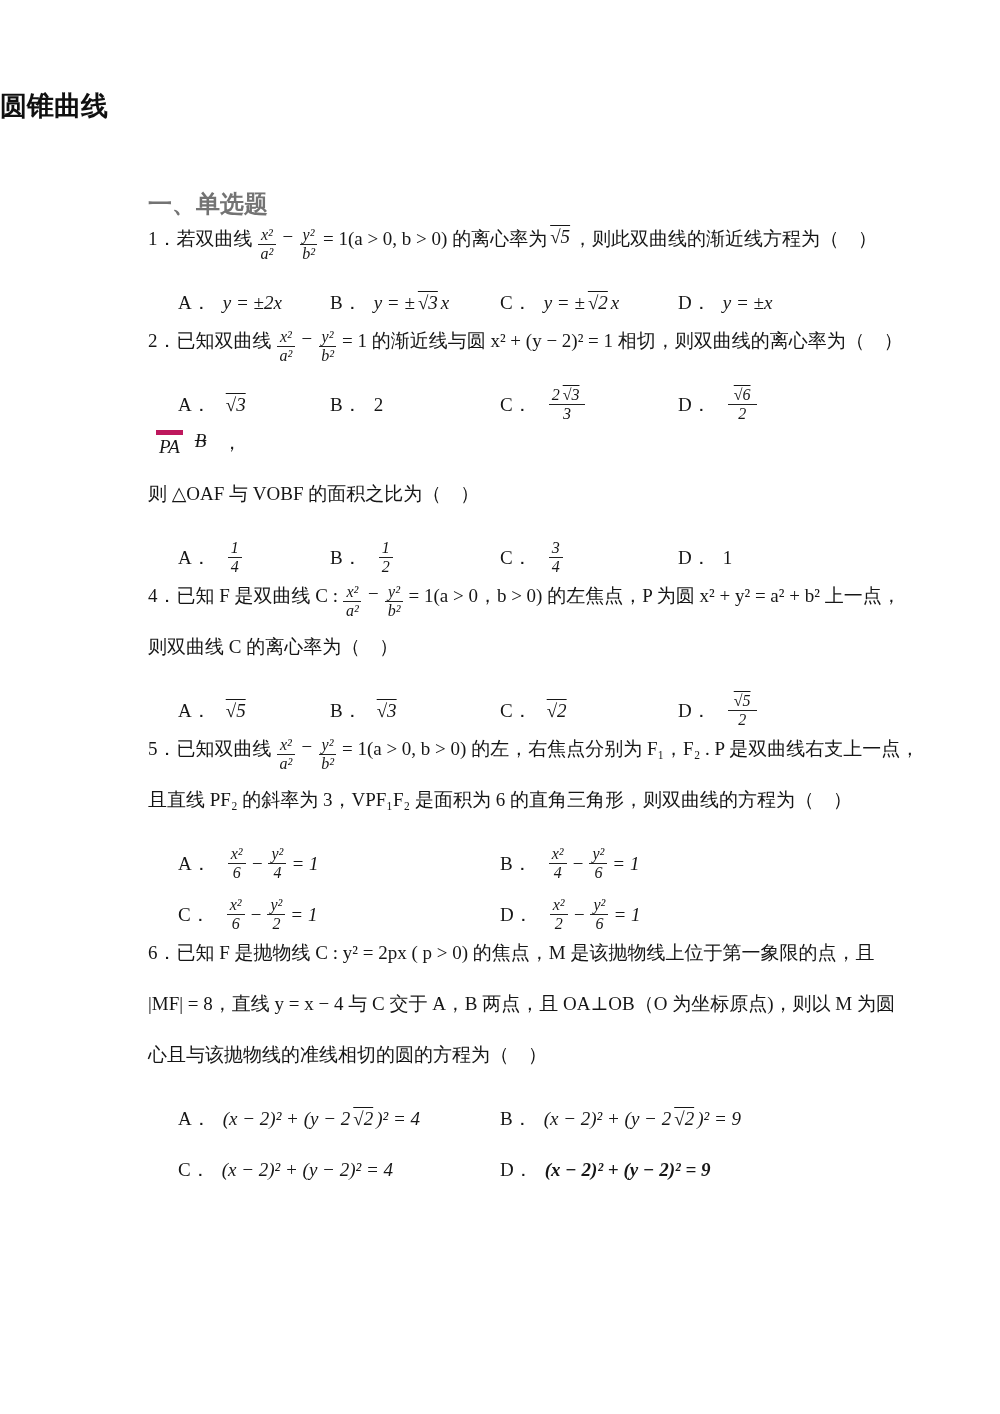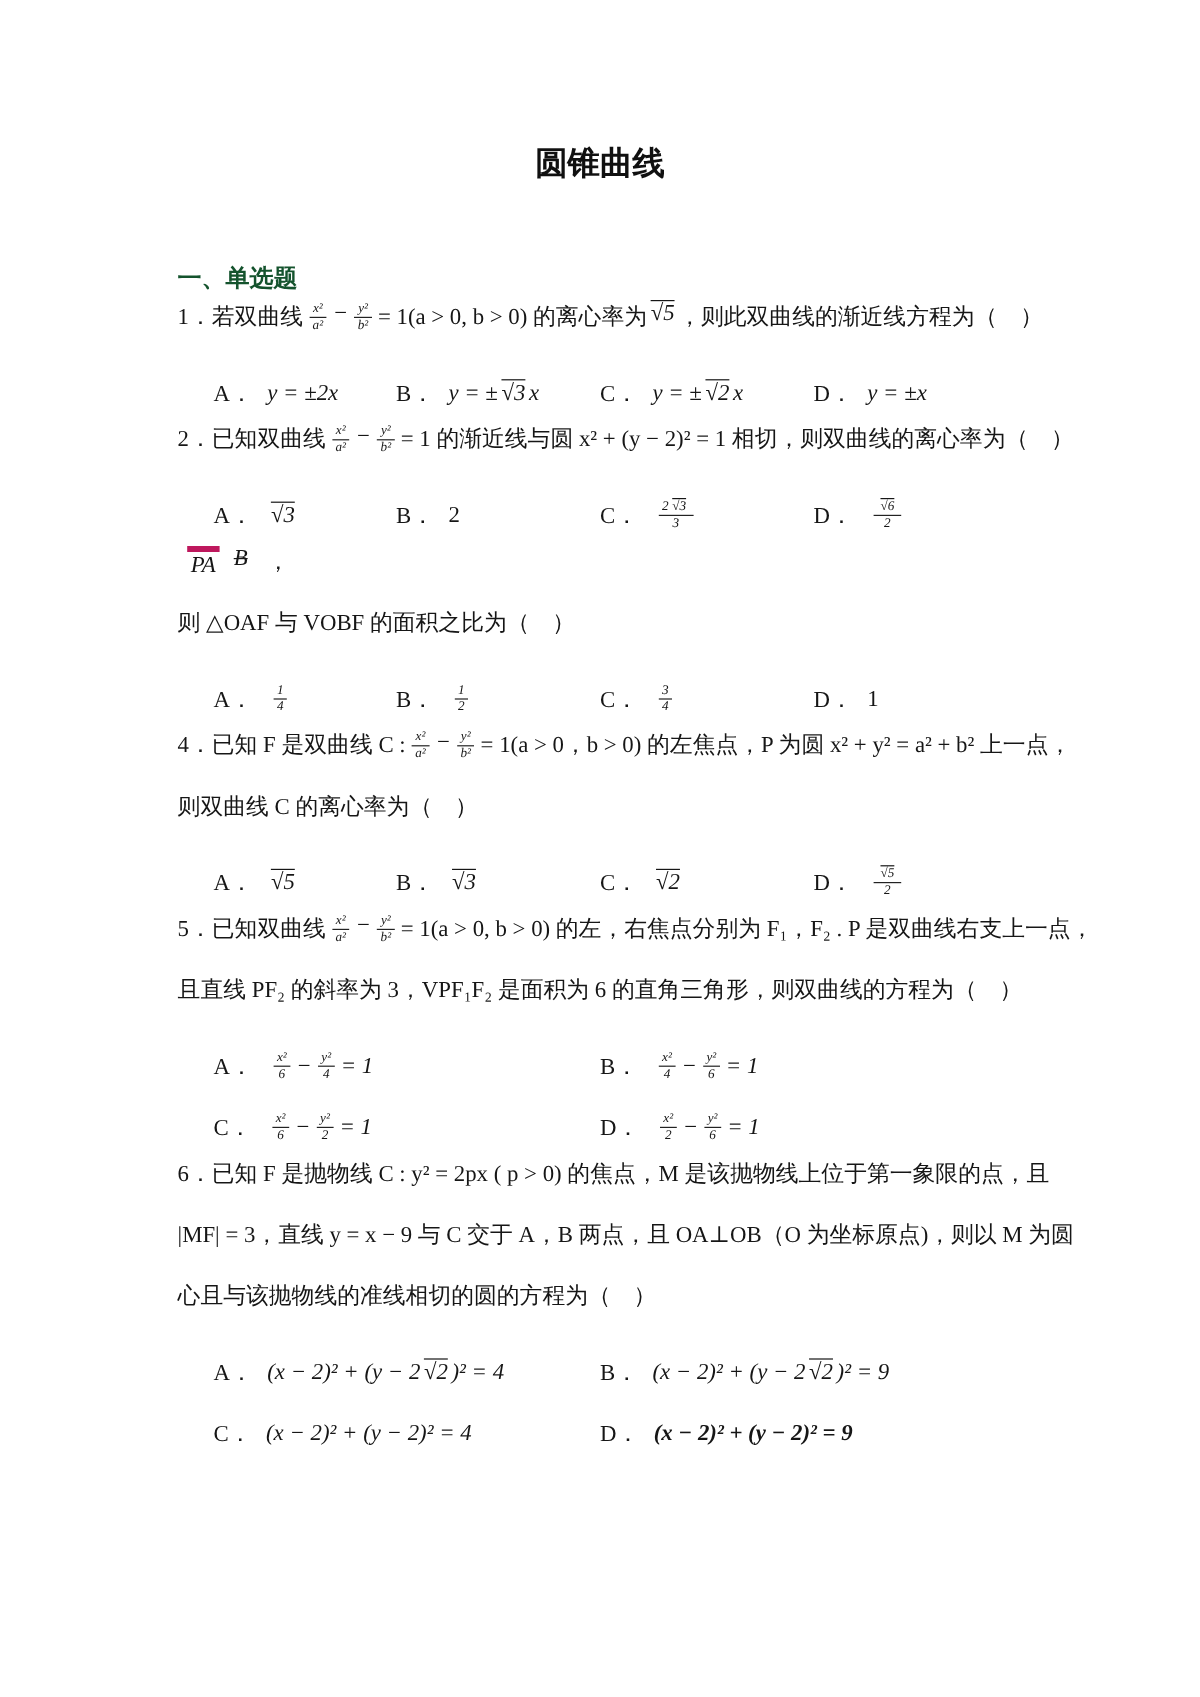--- a/index.html
+++ b/index.html
@@ -5,36 +5,36 @@
   * { box-sizing: border-box; }
   html, body { margin: 0; padding: 0; }
   body {
     width: 1000px; height: 1414px;
     background: #ffffff; color: #161616;
     font-family: "Liberation Serif", "DejaVu Serif", serif;
     font-size: 19px; overflow: hidden;
   }
   .page { position: relative; width: 1000px; height: 1414px; }
   .title {
-    margin: 118px 0 0; text-align: center;
+    margin: 88px 0 0; 
     font-family: Liberation Mono, monospace;
     font-size: 27px; font-weight: 700; color: #101010;
   }
   .section {
     margin: 64px 0 0 148px;
     font-family: "Liberation Sans", "DejaVu Sans", sans-serif;
-    font-size: 20px; font-weight: 700; color: #14532d;
+    font-size: 24px; font-weight: 700; color: #737373;
   }
   .content { margin: 6px 40px 0 148px; }
   .line { display: flex; min-height: 51px; white-space: nowrap; }
   .m { font-style: italic; }
   .sq { font-style: italic; text-decoration: overline; margin: 0 3px; }
   .fr {
     display: inline-flex; flex-direction: column; align-items: center;
-    font-style: italic; font-size: 11px; line-height: 1.15;
+    font-style: italic; font-size: 16px; line-height: 1.15;
     margin: 0 5px; text-align: center;
   }
   .fn { display: block; border-bottom: 1px solid #222; padding: 0 3px; }
   .fd { display: block; padding: 0 3px; }
   .opts4 { padding-left: 30px; display: grid; grid-template-columns: 152px 170px 178px 1fr; align-items: center; }
   .opts2 { padding-left: 30px; display: grid; grid-template-columns: 322px 1fr; align-items: center; }
   .opt { display: inline-flex; align-items: center; white-space: nowrap; }
   .ol { margin-right: 12px; }
   .ovl { font-style: italic; border-top: 5px solid #be185d; padding: 1px 3px 0; margin-left: 8px; }
   .stk { font-style: italic; text-decoration: line-through; margin-left: 12px; }
@@ -281,21 +281,21 @@
             <span class="m">= 1</span>
           </span>
       </div>
     </section>
 
     <section>
       <div class="line">
         <span>6．已知 F 是抛物线 C : y² = 2px ( p &gt; 0) 的焦点，M 是该抛物线上位于第一象限的点，且</span>
       </div>
       <div class="line">
-        <span>|MF| = 3，直线 y = x − 9 与 C 交于 A，B 两点，且 OA⊥OB（O 为坐标原点)，则以 M 为圆</span>
+        <span>|MF| = 8，直线 y = x − 4 与 C 交于 A，B 两点，且 OA⊥OB（O 为坐标原点)，则以 M 为圆</span>
       </div>
       <div class="line">
         <span>心且与该抛物线的准线相切的圆的方程为（　）</span>
       </div>
       <div class="line opts2">
         <span class="opt">
             <span class="ol">A．</span>
             <span class="m">(x − 2)² + (y − 2</span>
             <span class="sq">√2</span>
             <span class="m">)² = 4</span>

